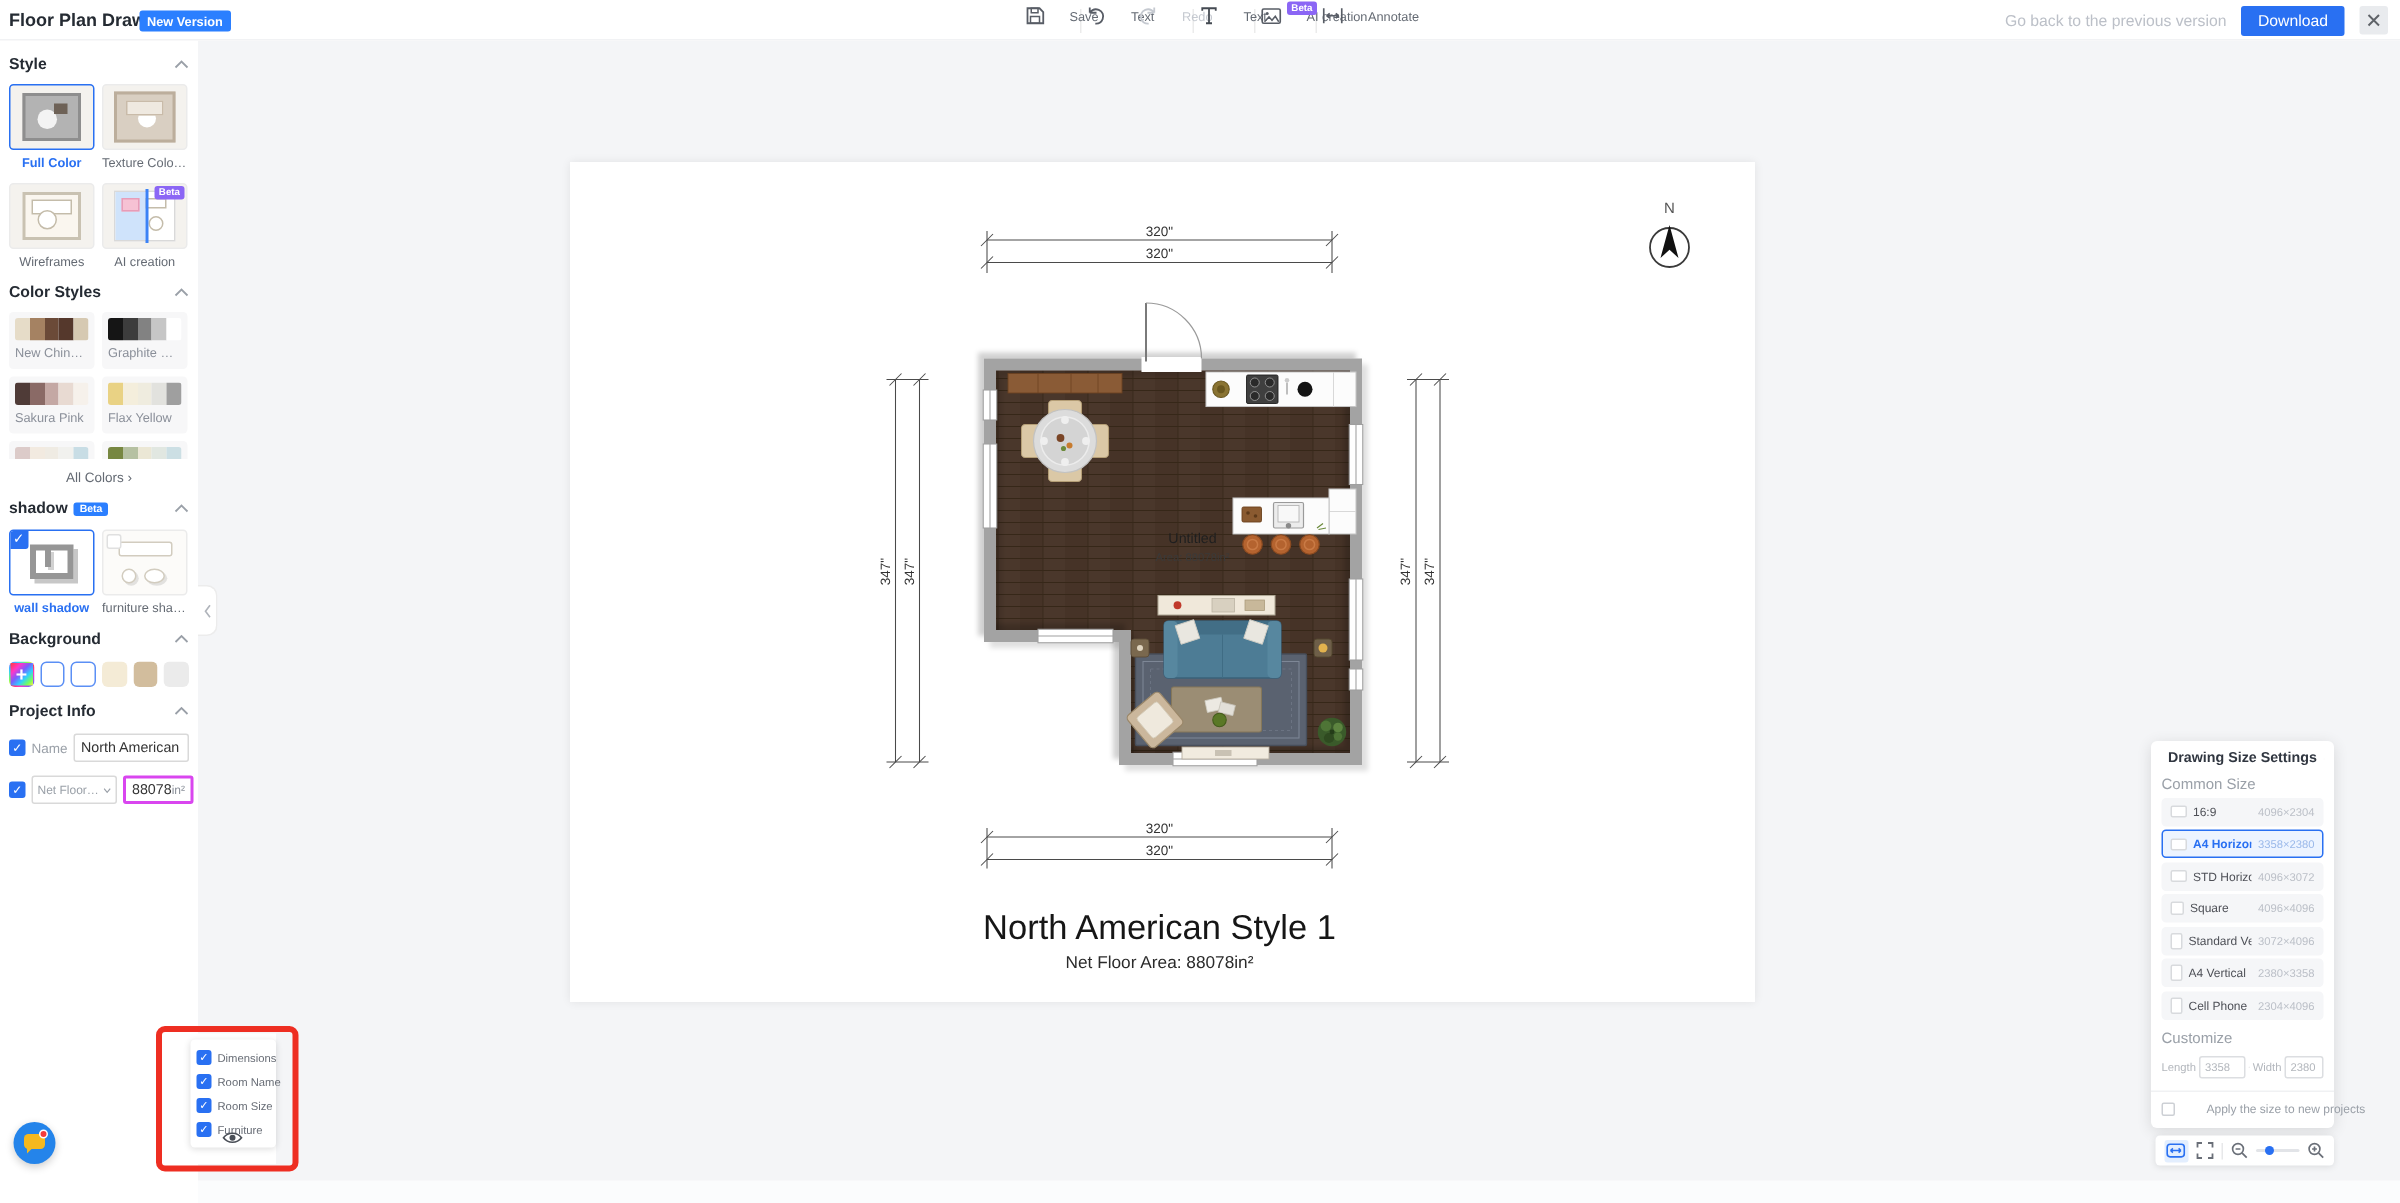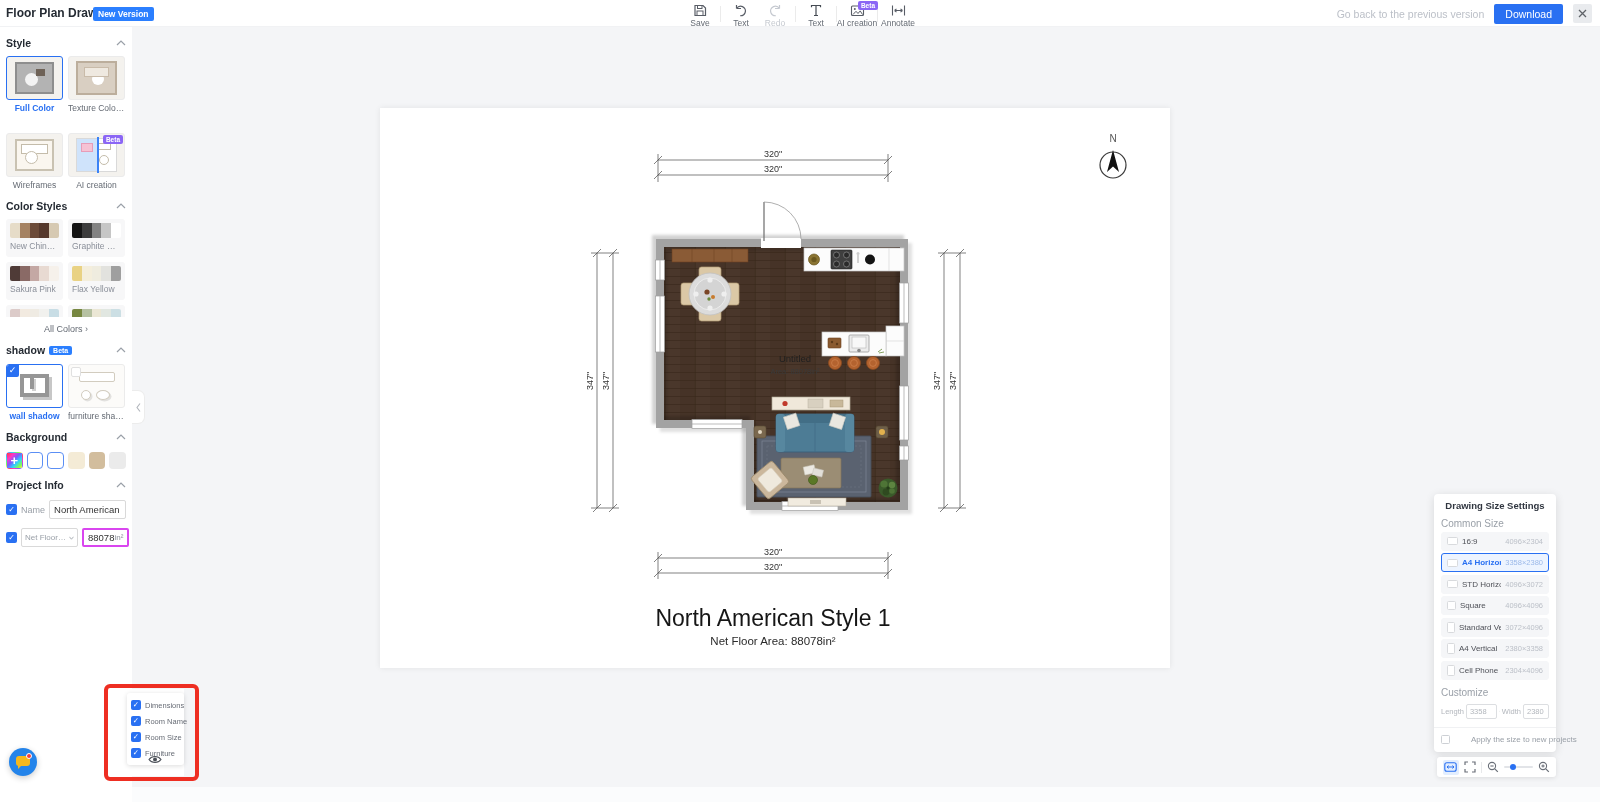--- a/index.html
+++ b/index.html
@@ -5,37 +5,37 @@
   * { margin:0; padding:0; box-sizing:border-box; }
   html,body { width:1600px; height:802px; }
   body { font-family:"Liberation Sans","DejaVu Sans",sans-serif; background:#fff; overflow:hidden; }
   .app { position:relative; width:1600px; height:802px; background:#fff; }
 
   
   .hdr { position:absolute; left:0; top:0; right:0; height:27px; background:#fff; border-bottom:1px solid #f1f2f4; z-index:30; }
   .hdr-title { position:absolute; left:6px; top:6px; font-size:12px; font-weight:bold; color:#252b33; }
   .hdr-badge { position:absolute; left:93px; top:7px; background:#2b7fff; color:#fff; font-size:8.5px; font-weight:bold; padding:2px 5px; border-radius:2px; }
   .tools { position:absolute; left:683px; top:1px; display:flex; align-items:flex-start; }
-  .tool { width:34px; display:flex; flex-direction:column; align-items:center; cursor:pointer; position:relative; padding-top:3px; }
+  .tool { width:34px; display:flex; flex-direction:row; align-items:center; cursor:pointer; position:relative; padding-top:3px;gap:16px; }
   .tool svg { display:block; }
   .tool-label { font-size:8.5px; color:#646a73; margin-top:1px; white-space:nowrap; }
   .tool.disabled .tool-label { color:#c5c9d0; }
   .tool-sep { width:1px; height:16px; background:#ebebeb; margin:5px 3px 0 3px; }
   .mini-beta { position:absolute; top:0px; right:-4px; background:#8b66f5; color:#fff; font-size:6.5px; padding:1px 3px; border-radius:2px; font-weight:bold; }
   .hdr-right { position:absolute; right:8px; top:0; height:27px; display:flex; align-items:center; gap:10px; }
   .go-back { font-size:10.5px; color:#bcc0c8; cursor:pointer; }
   .dl-btn { background:#2970f2; color:#fff; font-size:10.5px; padding:4px 11px; border-radius:2px; border:none; cursor:pointer; }
   .close-btn { width:19px; height:19px; background:#e9ebee; border-radius:2px; display:flex; align-items:center; justify-content:center; cursor:pointer; }
 
   
   .sidebar { position:absolute; left:0; top:27px; bottom:0; width:132px; background:#fff; padding:0 6px; z-index:10; }
   .sec-hdr { display:flex; align-items:center; justify-content:space-between; margin-top:10px; }
   .sec-title { font-size:10.5px; font-weight:bold; color:#252b33; display:flex; align-items:center; gap:4px; }
   .sec-badge { background:#2b7fff; color:#fff; font-size:7px; font-weight:bold; padding:1px 4px; border-radius:2px; }
-  .thumb-grid { display:grid; grid-template-columns:57px 57px; gap:20px 5px; margin-top:7px; }
+  .thumb-grid { display:grid; grid-template-columns:57px 57px; gap:9px 5px; margin-top:7px; }
   .thumb-card { cursor:pointer; }
   .thumb-box { width:57px; height:44px; border:1px solid #ebebeb; border-radius:3px; overflow:hidden; position:relative; background:#f4f2ee; }
   .thumb-card.sel .thumb-box { border:1.5px solid #2970f2; }
   .thumb-lbl { font-size:8.5px; color:#646a73; text-align:center; margin-top:3px; white-space:nowrap; overflow:hidden; text-overflow:ellipsis; }
   .thumb-card.sel .thumb-lbl { color:#2970f2; font-weight:bold; }
   
   .art-full { position:absolute; inset:5px 8px; background:#b3b3b3; border:2px solid #8e8e8e; }
   .art-full:before { content:""; position:absolute; left:8px; bottom:6px; width:13px; height:13px; border-radius:50%; background:#f3f3f3; }
   .art-full:after { content:""; position:absolute; right:7px; top:5px; width:9px; height:7px; background:#6e6257; }
   .art-tex { position:absolute; inset:4px 7px; background:#d9cfc2; border:2px solid #bcae9c; }

